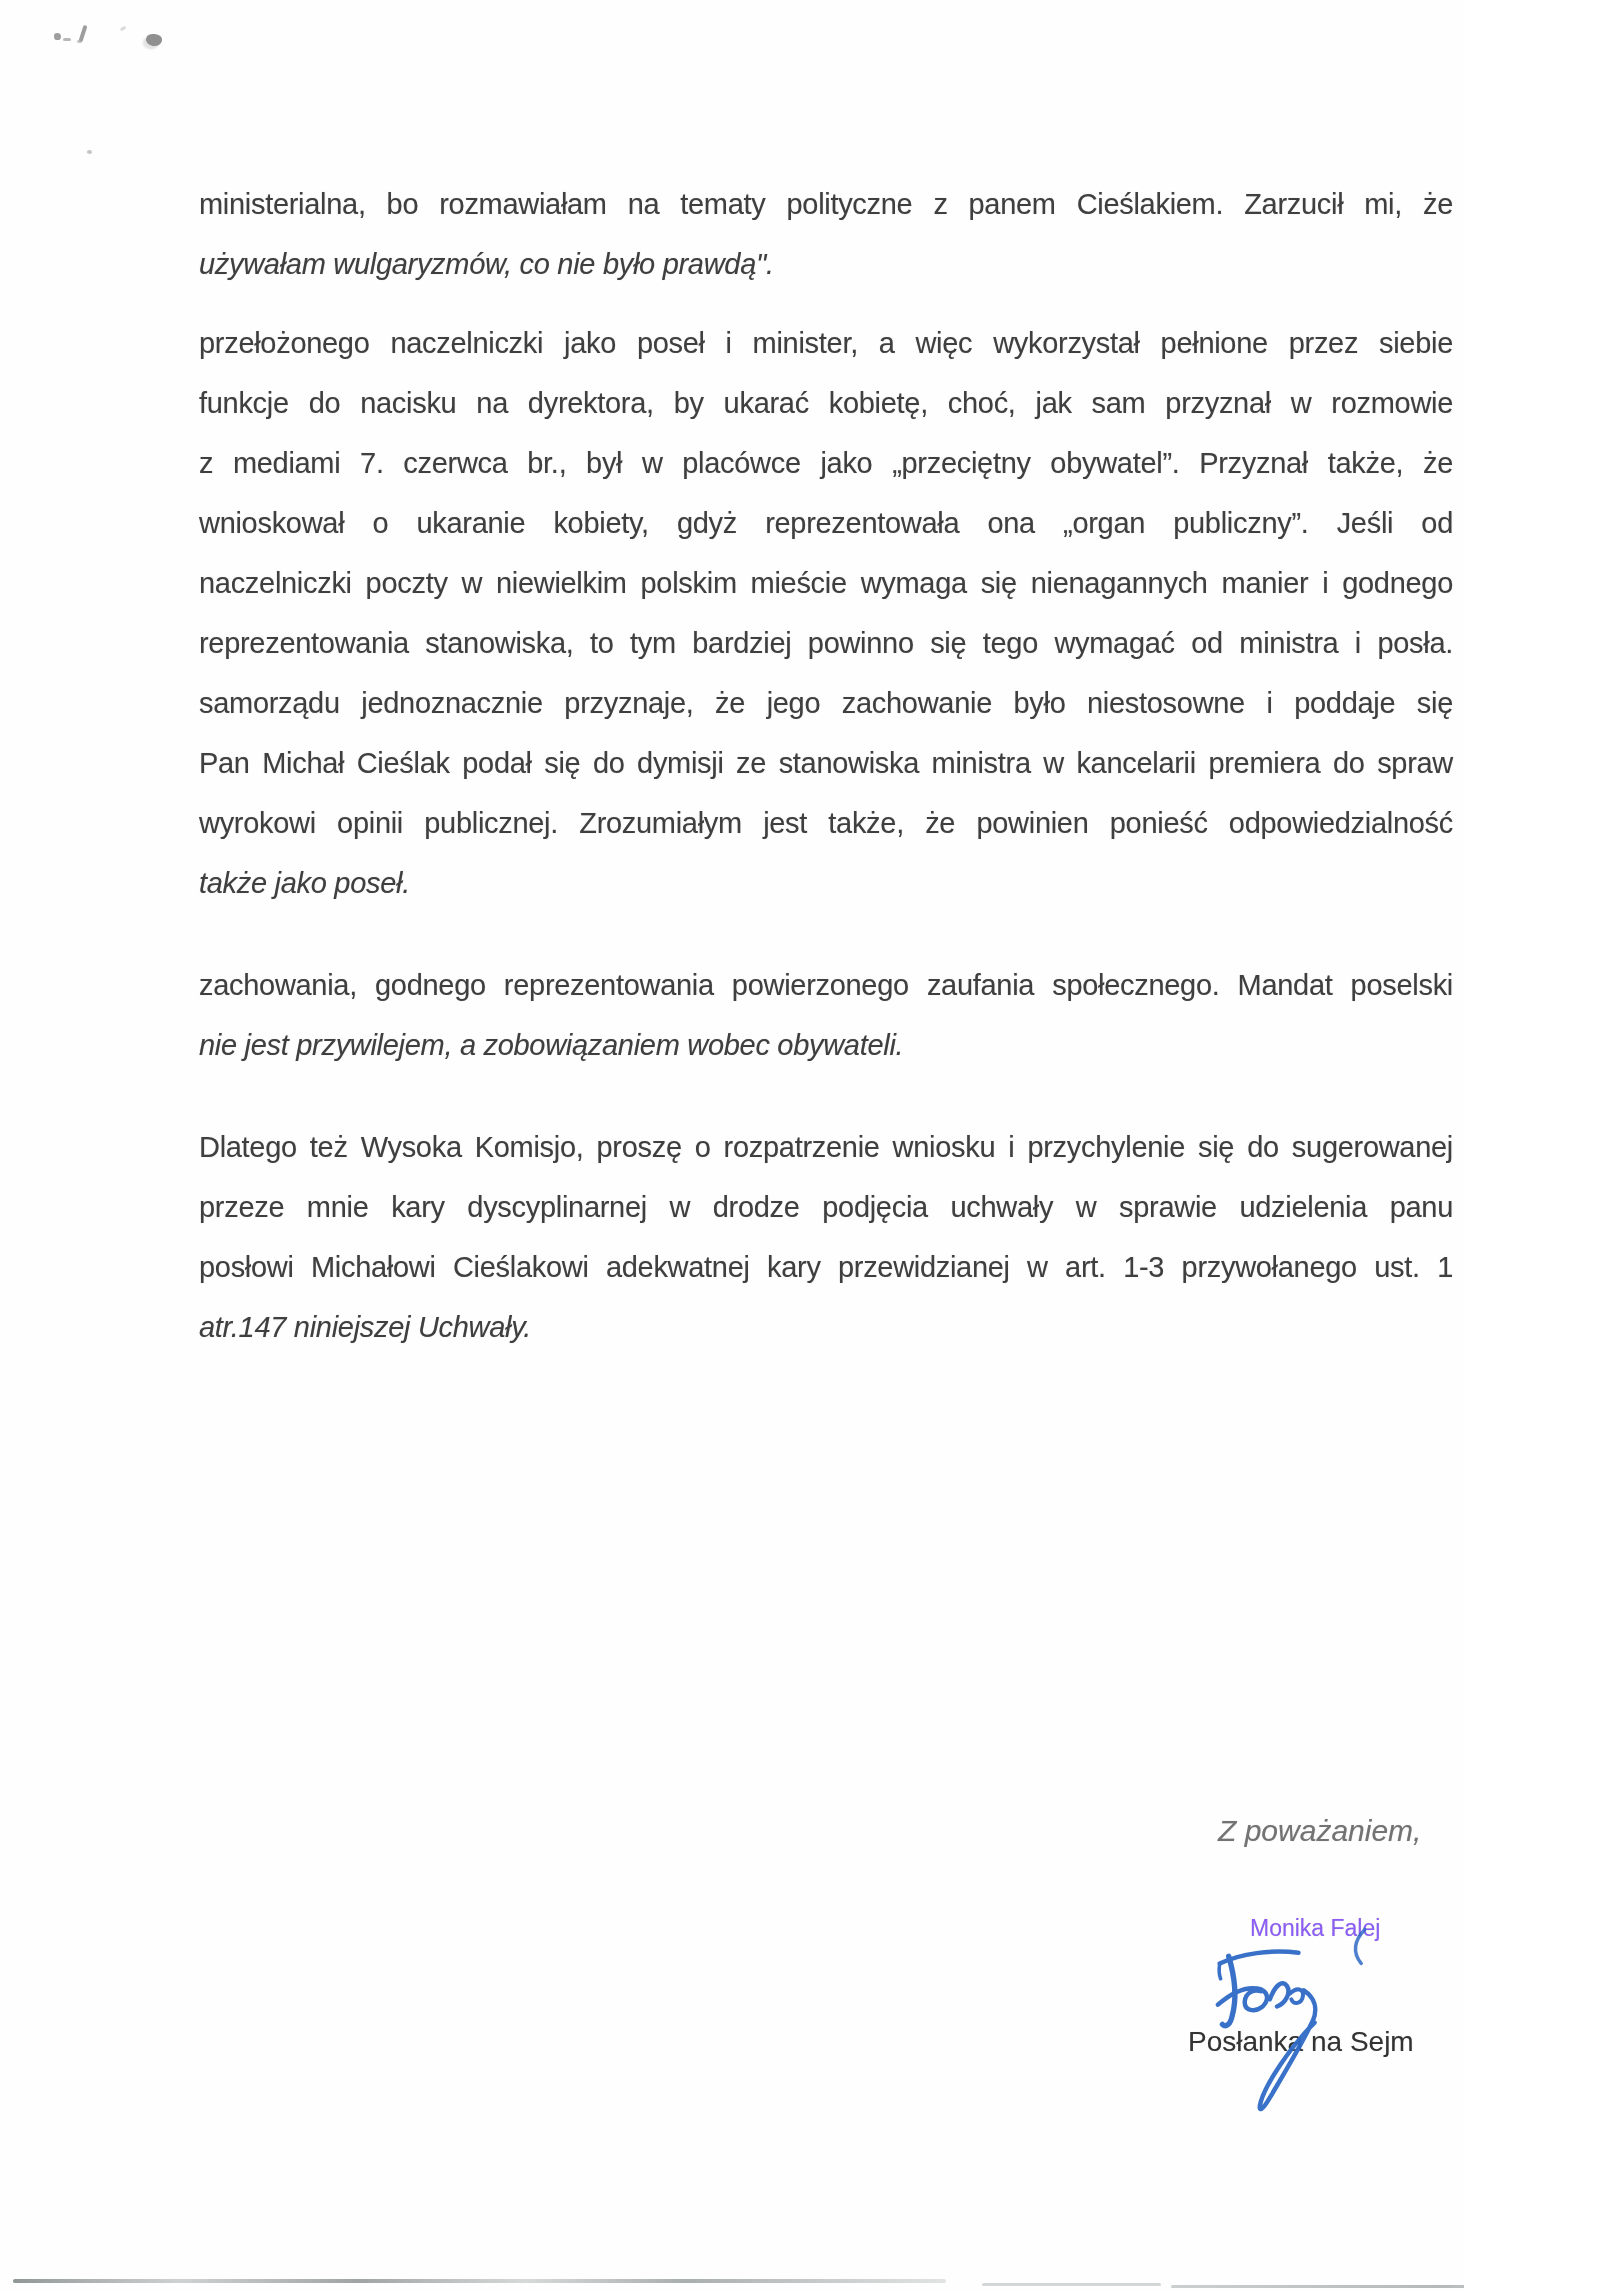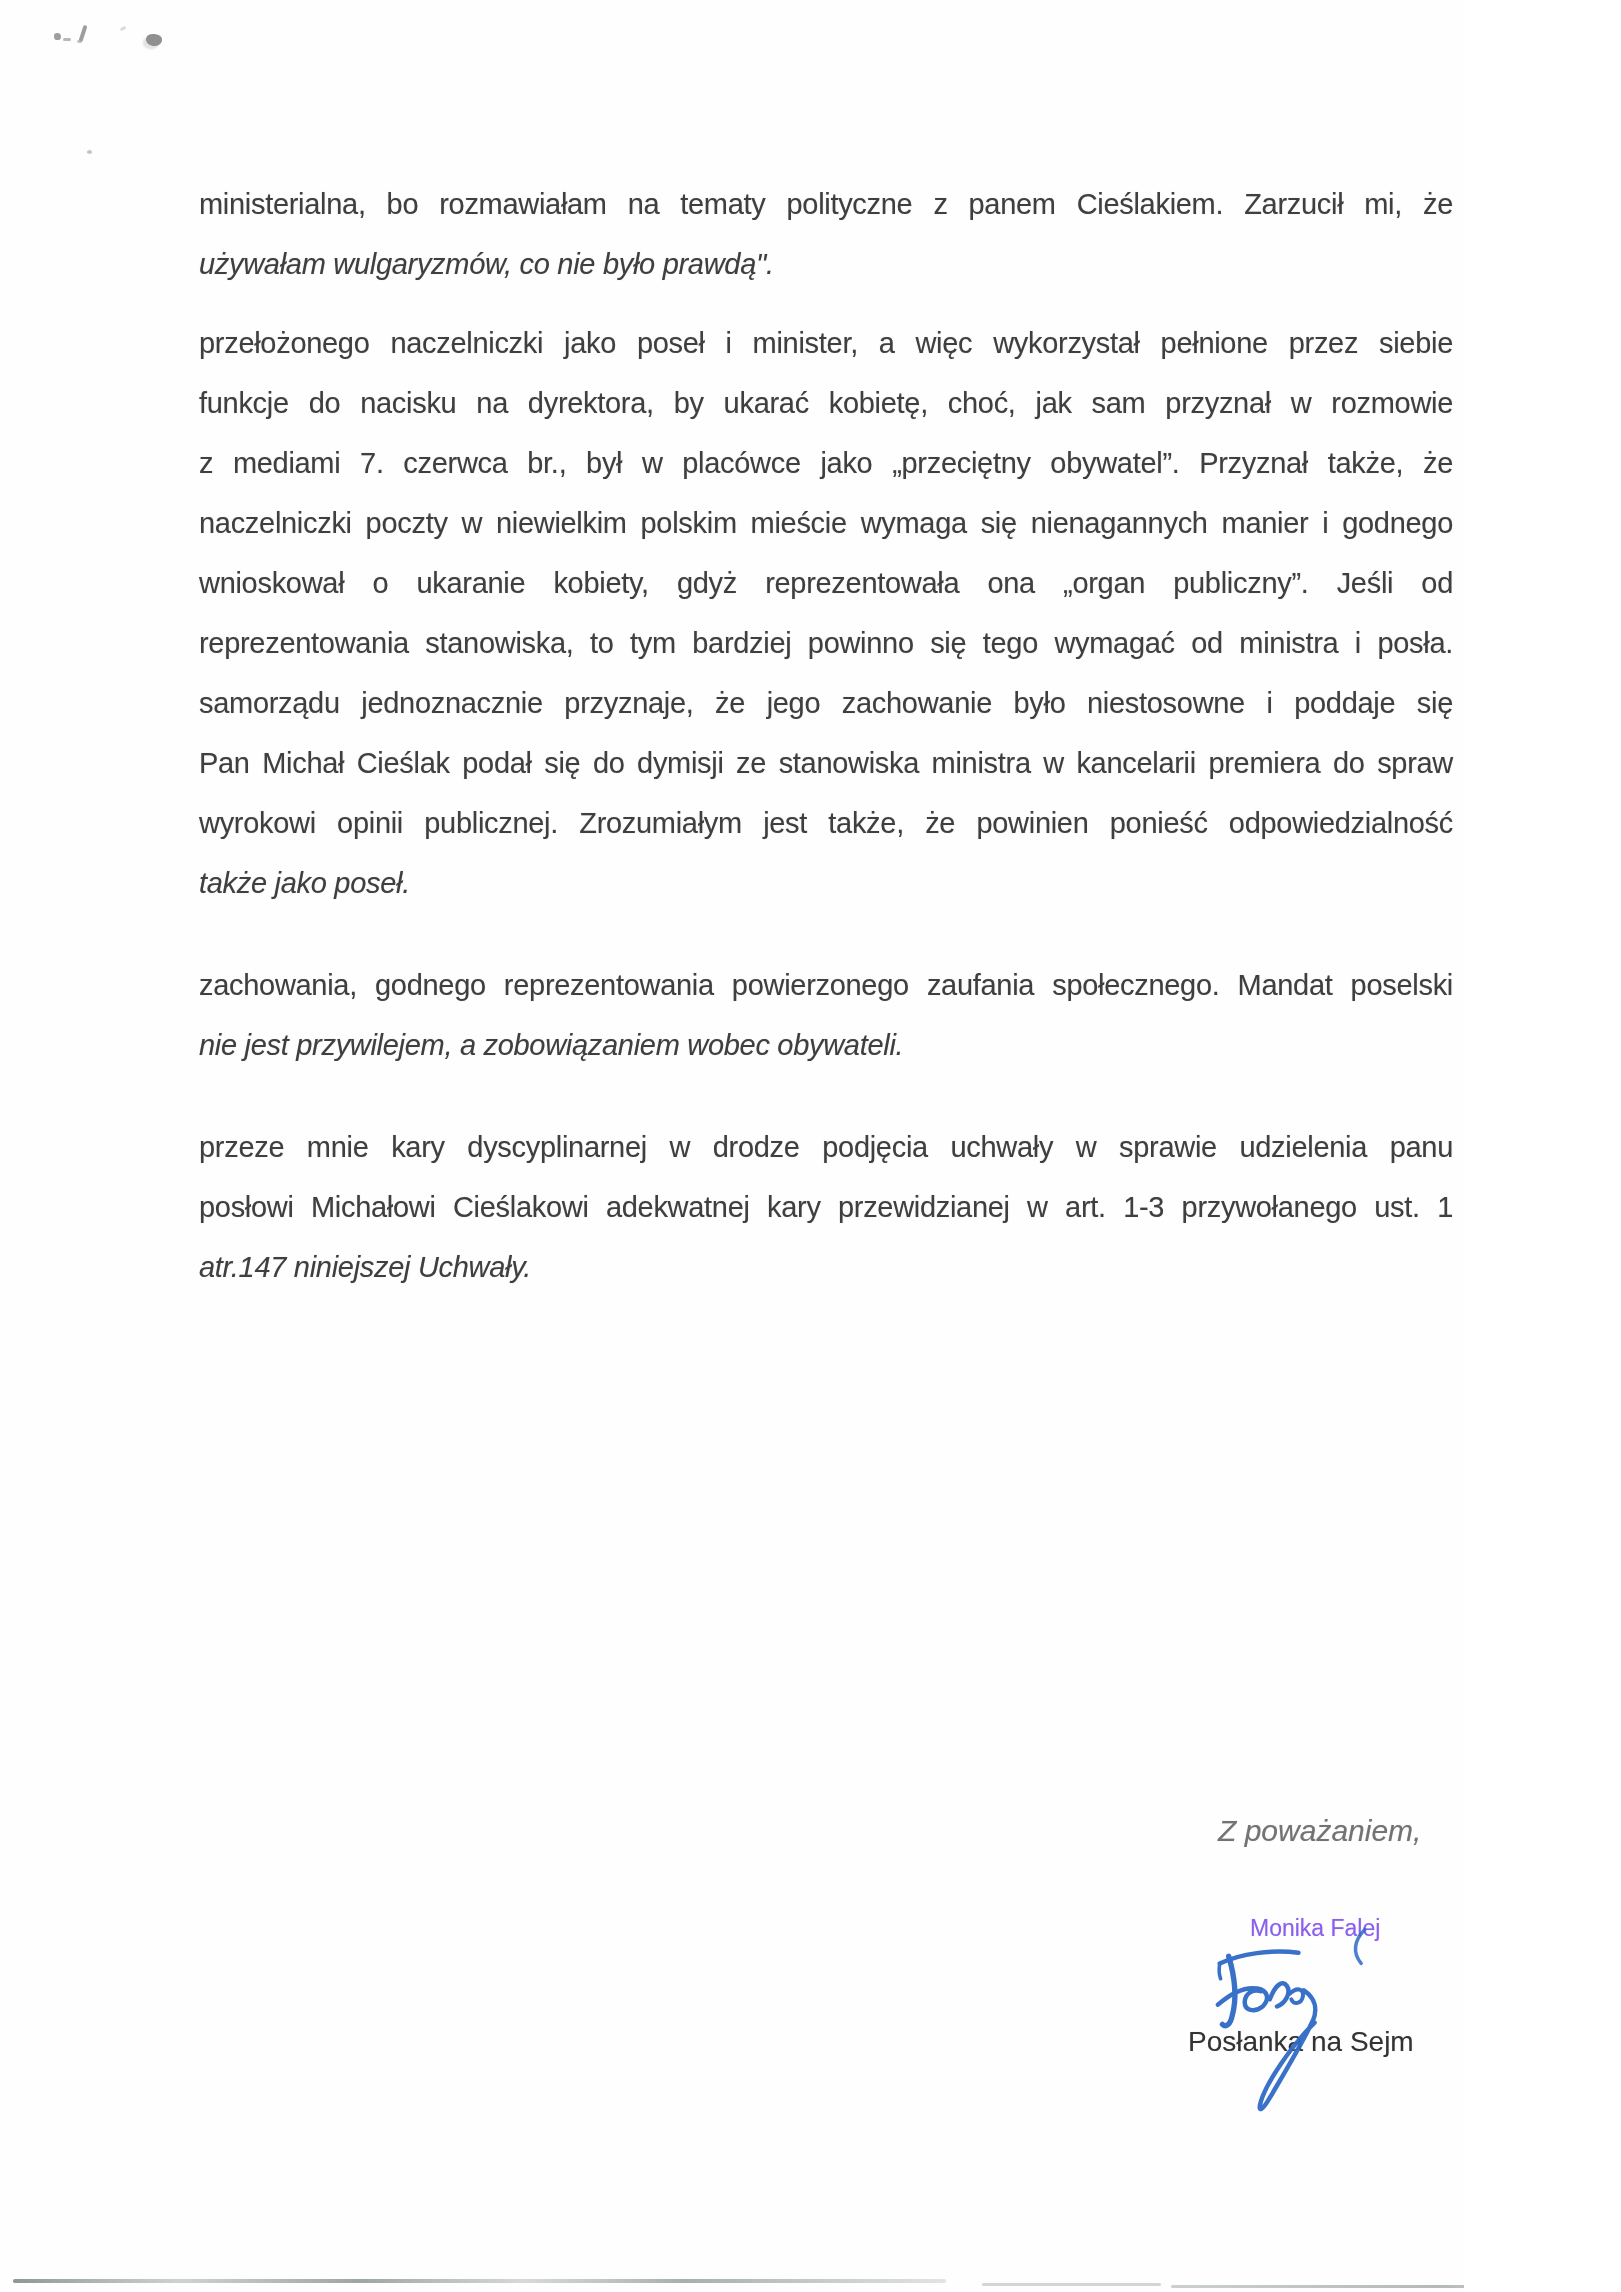--- a/index.html
+++ b/index.html
@@ -124,35 +124,36 @@
 
     <div class="para gap-sm">
       <div class="line">ministerialna, bo rozmawiałam na tematy polityczne z panem Cieślakiem. Zarzucił mi, że</div>
       <div class="line para-end">używałam wulgaryzmów, co nie było prawdą".</div>
     </div>
 
     <div class="para gap">
       <div class="line">przełożonego naczelniczki jako poseł i minister, a więc wykorzystał pełnione przez siebie</div>
       <div class="line">funkcje do nacisku na dyrektora, by ukarać kobietę, choć, jak sam przyznał w rozmowie</div>
       <div class="line">z mediami 7. czerwca br., był w placówce jako „przeciętny obywatel”. Przyznał także, że</div>
+      <div class="line">wnioskował o ukaranie kobiety, gdyż reprezentowała ona „organ publiczny”. Jeśli od</div>
       <div class="line">naczelniczki poczty w niewielkim polskim mieście wymaga się nienagannych manier i godnego</div>
-      <div class="line">wnioskował o ukaranie kobiety, gdyż reprezentowała ona „organ publiczny”. Jeśli od</div>
       <div class="line">reprezentowania stanowiska, to tym bardziej powinno się tego wymagać od ministra i posła.</div>
       <div class="line">samorządu jednoznacznie przyznaje, że jego zachowanie było niestosowne i poddaje się</div>
       <div class="line">Pan Michał Cieślak podał się do dymisji ze stanowiska ministra w kancelarii premiera do spraw</div>
       <div class="line">wyrokowi opinii publicznej. Zrozumiałym jest także, że powinien ponieść odpowiedzialność</div>
       <div class="line para-end">także jako poseł.</div>
     </div>
 
     <div class="para gap">
       <div class="line">zachowania, godnego reprezentowania powierzonego zaufania społecznego. Mandat poselski</div>
       <div class="line para-end">nie jest przywilejem, a zobowiązaniem wobec obywateli.</div>
     </div>
 
     <div class="para">
+      <div class="line">Dlatego też Wysoka Komisjo, proszę o rozpatrzenie wniosku i przychylenie się do sugerowanej</div>
       <div class="line">przeze mnie kary dyscyplinarnej w drodze podjęcia uchwały w sprawie udzielenia panu</div>
       <div class="line">posłowi Michałowi Cieślakowi adekwatnej kary przewidzianej w art. 1-3 przywołanego ust. 1</div>
       <div class="line para-end">atr.147 niniejszej Uchwały.</div>
     </div>
 
   </div>
 
   <div class="closing">Z poważaniem,</div>
   <div class="signer-name">Monika Falej</div>
   <div class="signer-title">Posłanka na Sejm</div>

